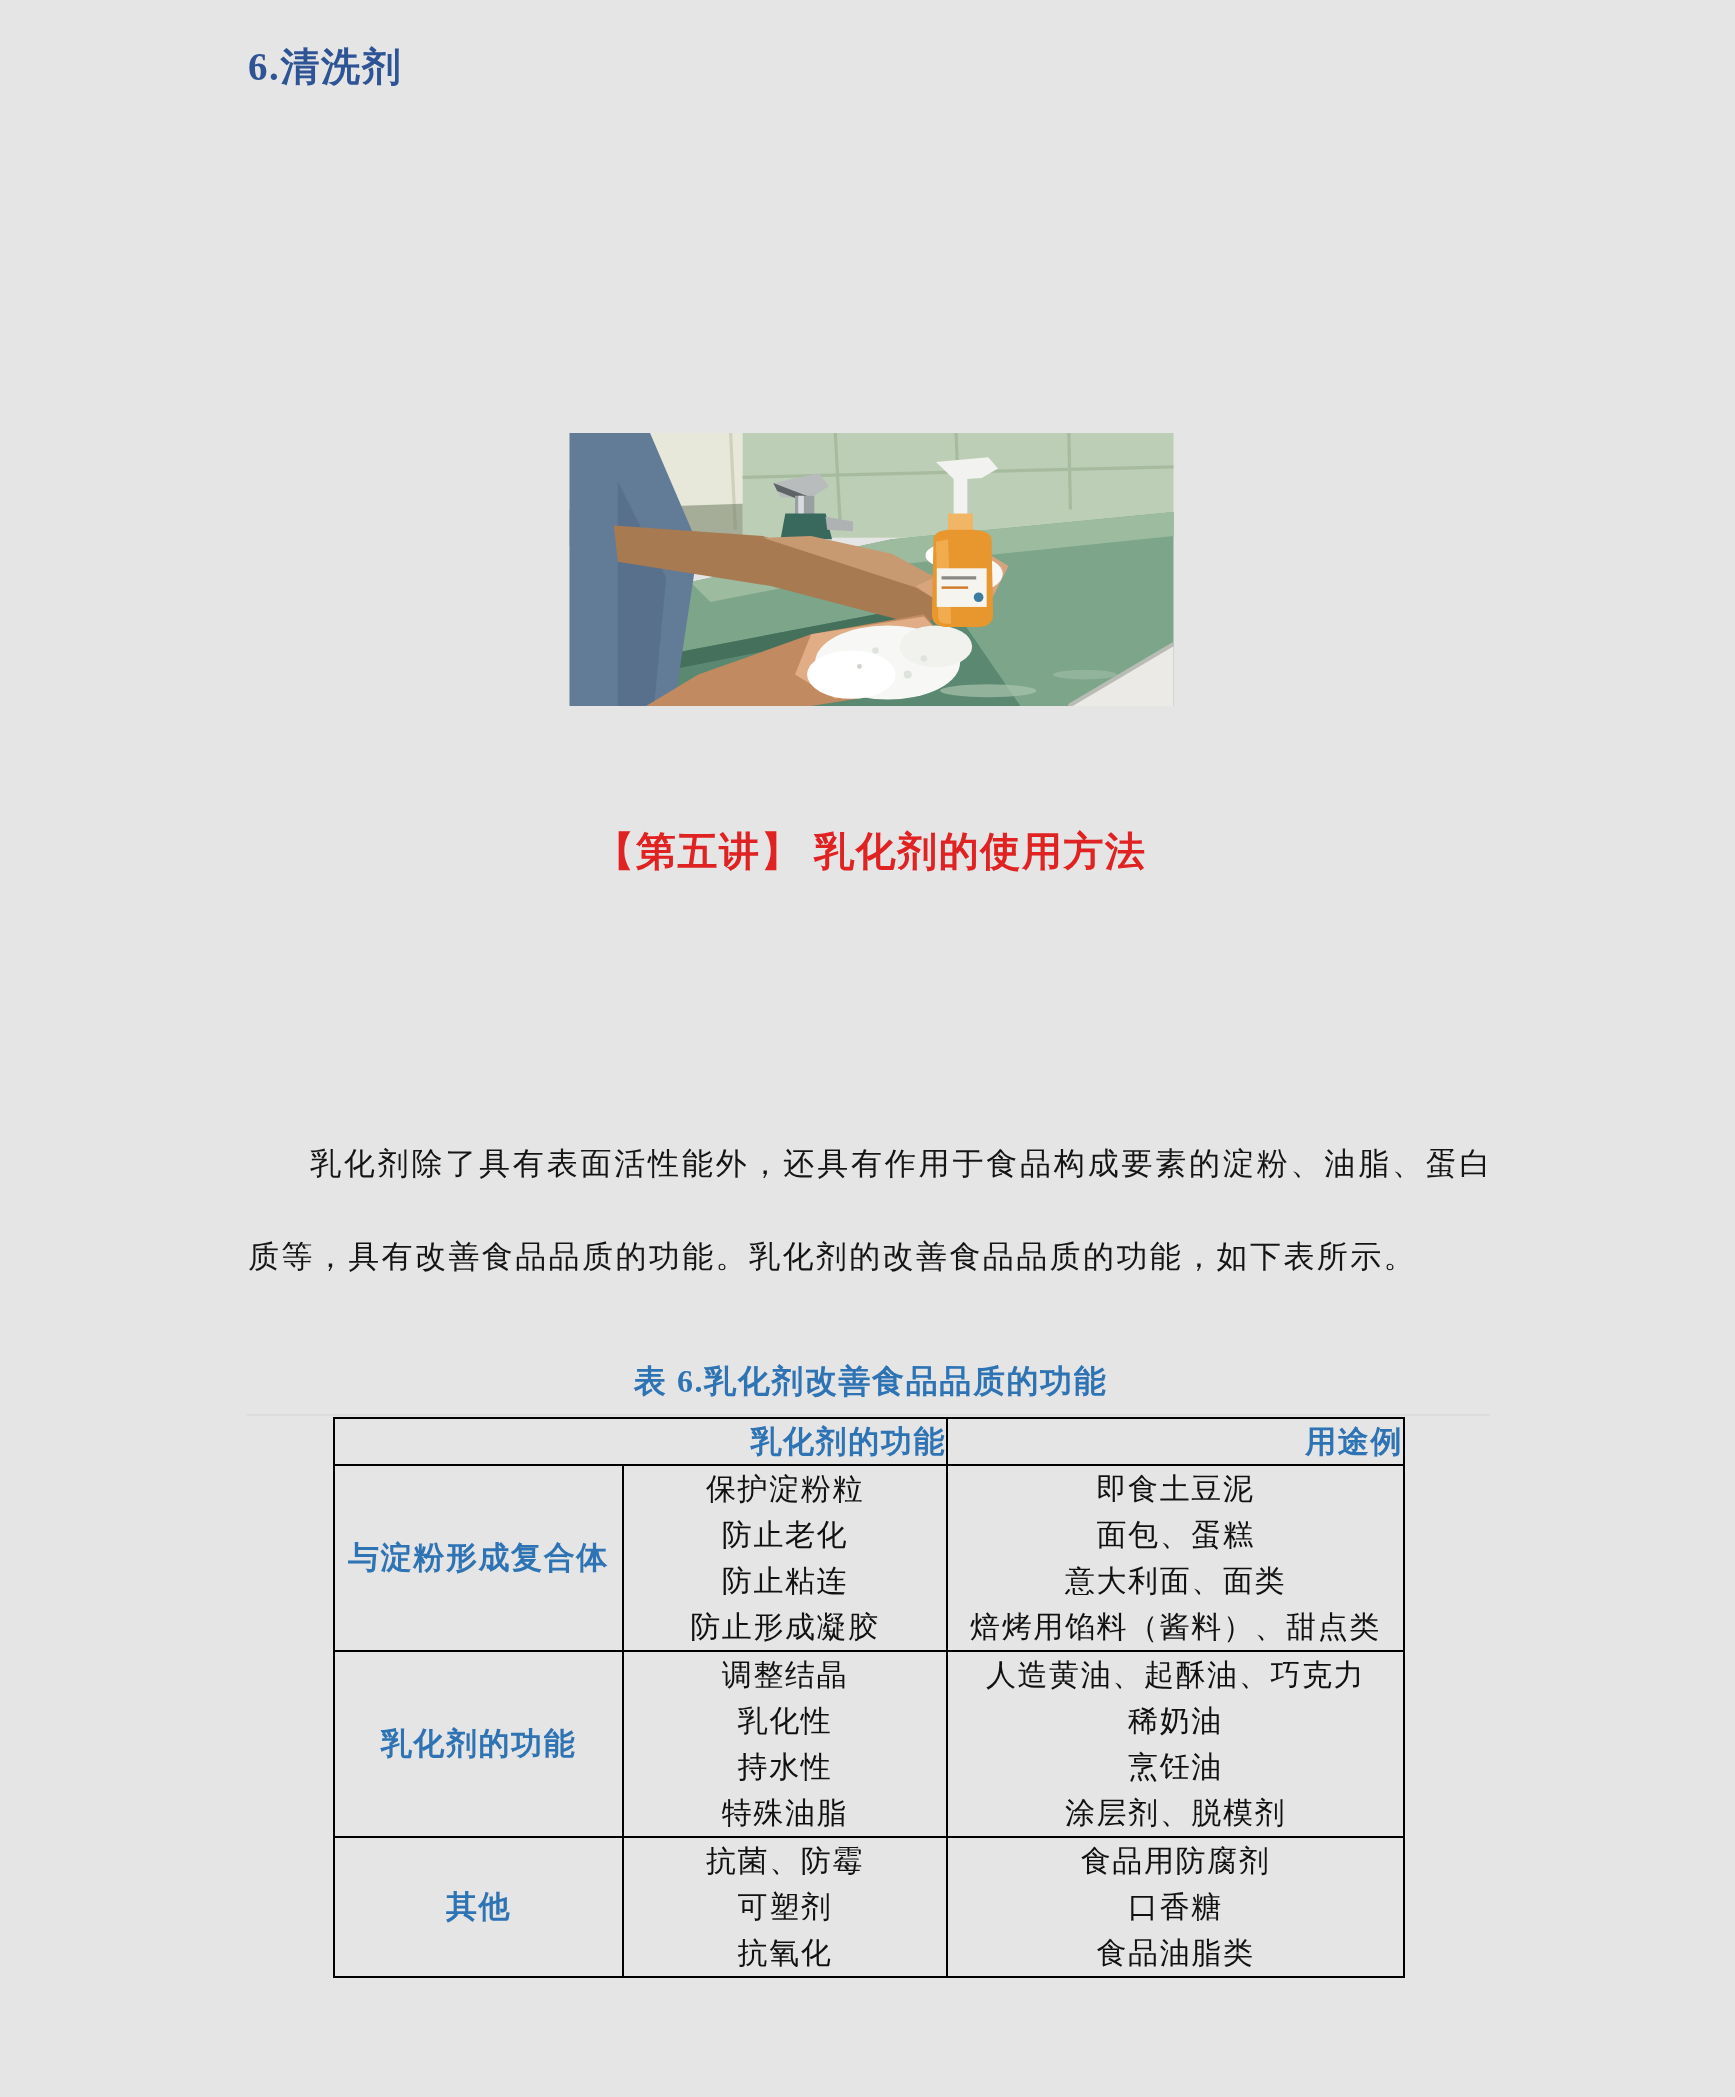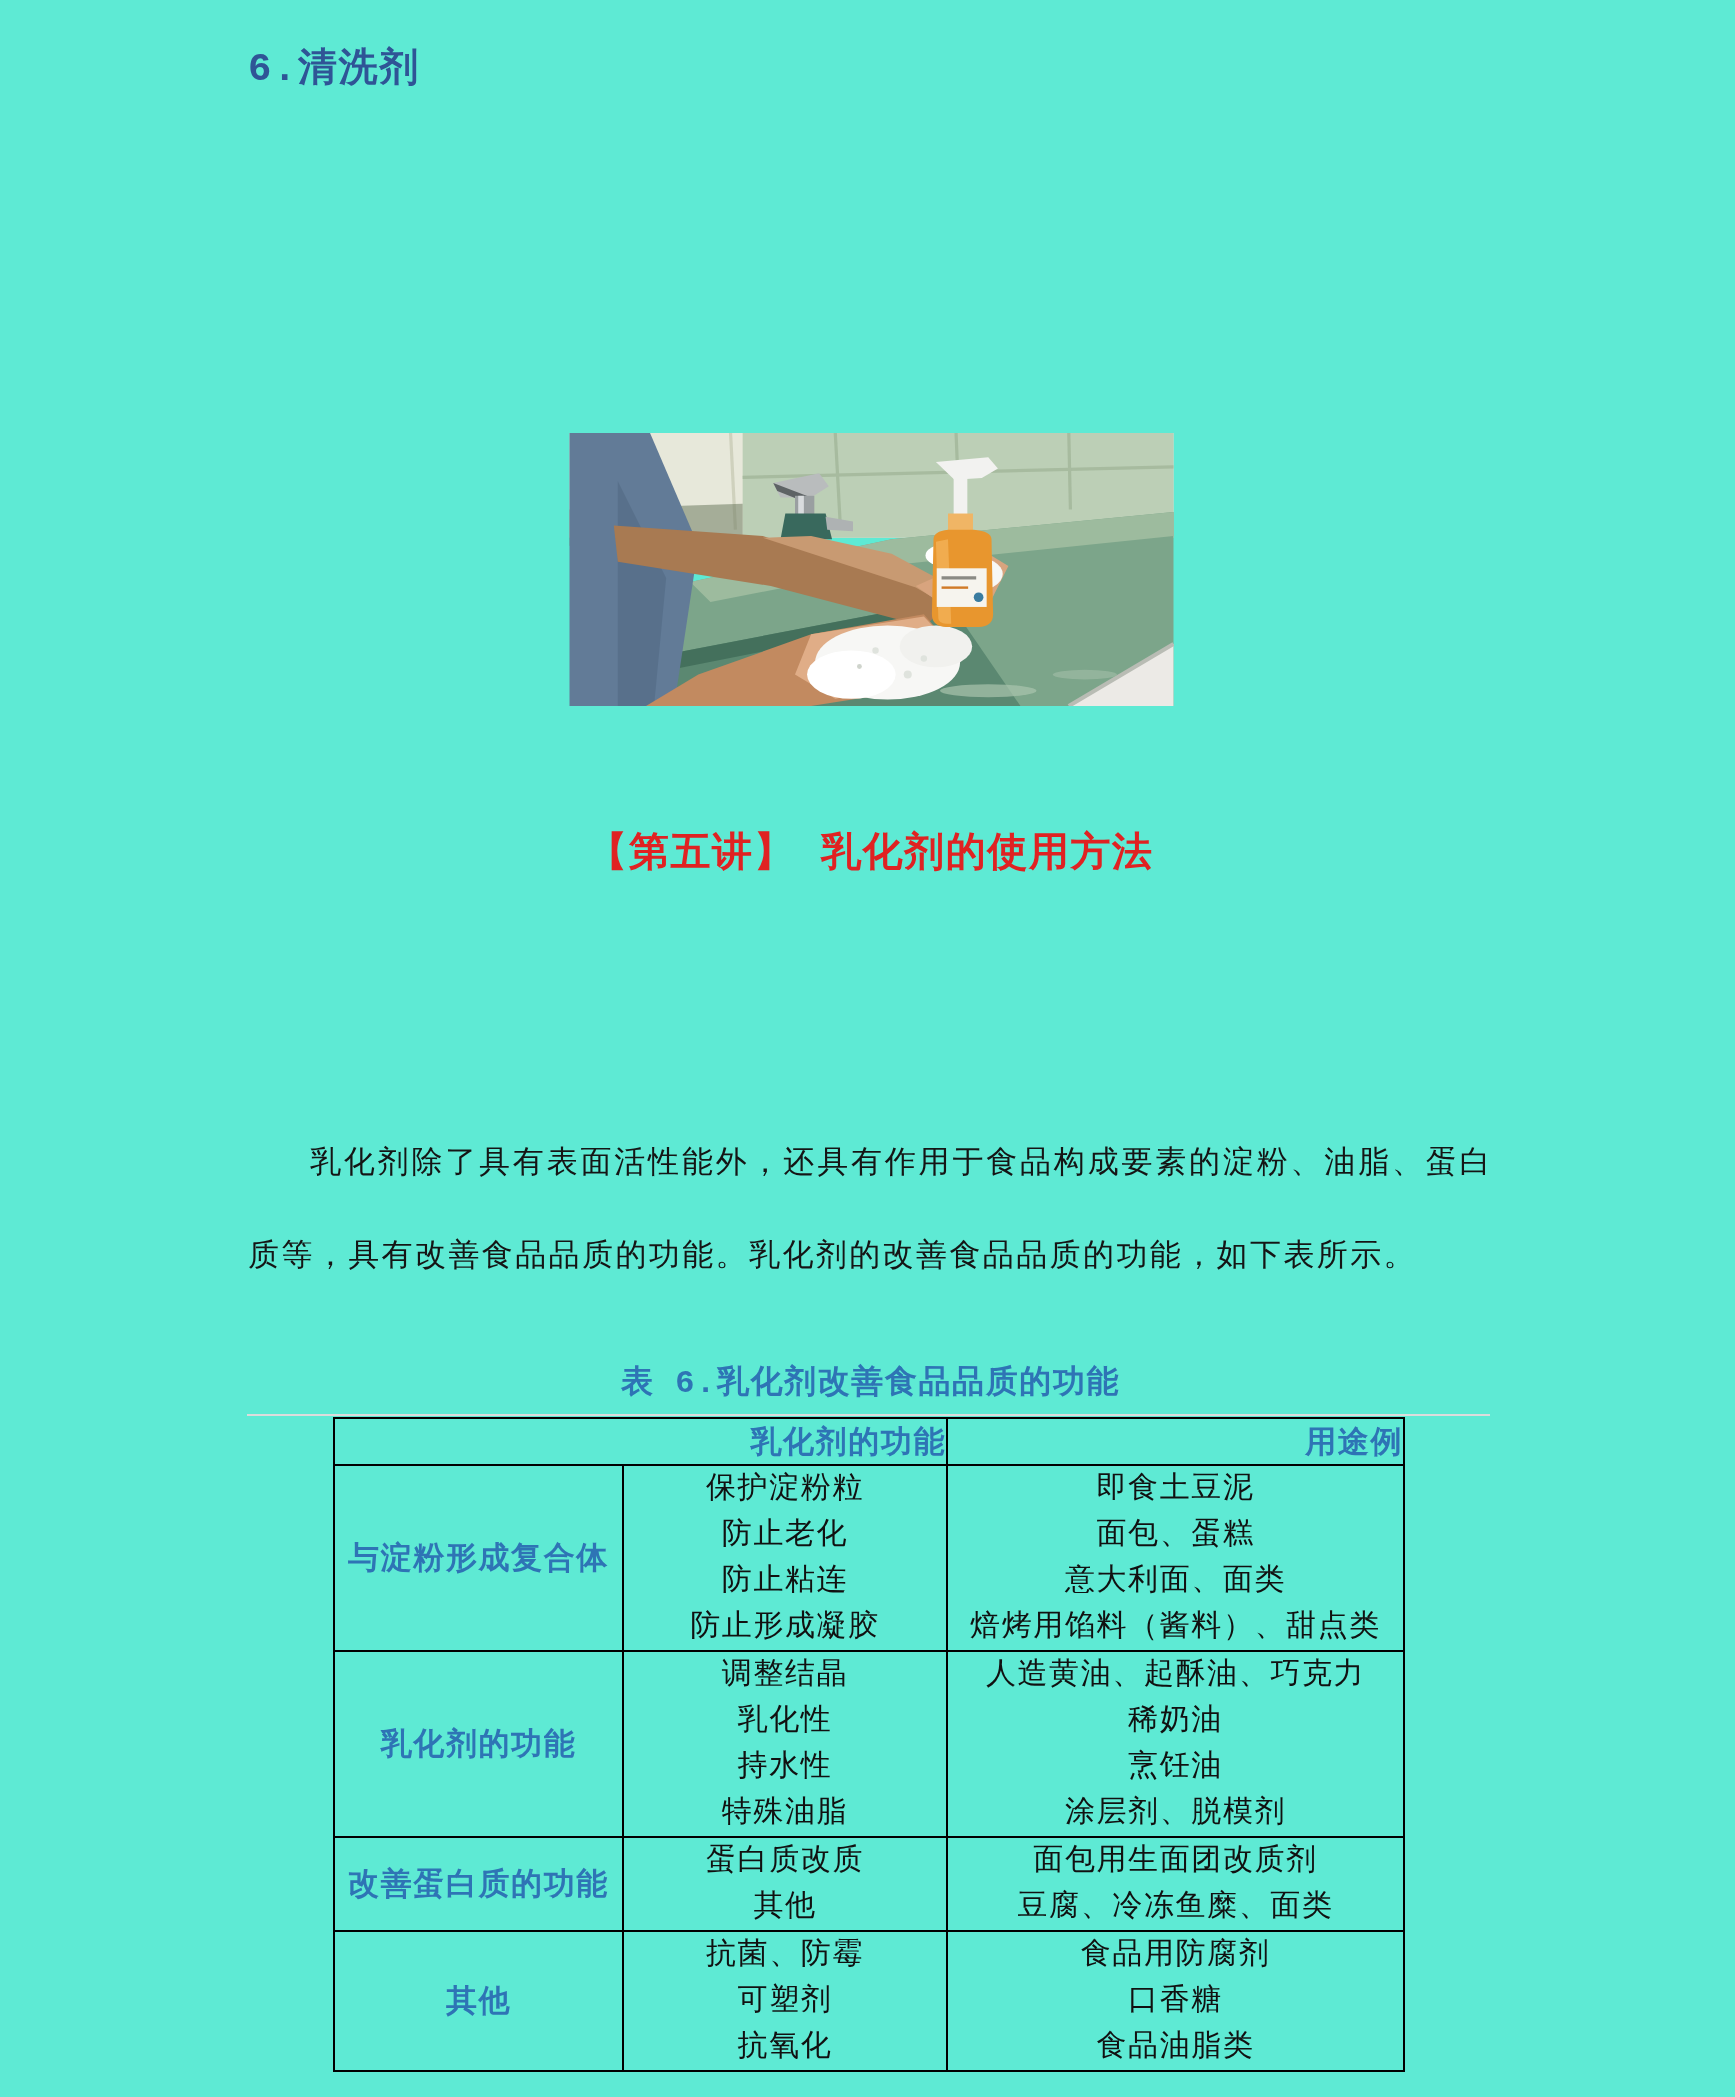--- a/index.html
+++ b/index.html
@@ -1,20 +1,20 @@
 <!DOCTYPE html>
 <html style="font-size:13px"><head>
 <meta charset="utf-8">
 <style>
   html,body{margin:0;padding:0;background:#ffffff;}
   .page{
     position:relative;
     width:1735px;height:2097px;
-    background:#5eead4;
-    font-family:Liberation Mono, monospace;
+    background:#e5e5e5;
+    font-family:Liberation Serif, serif;
     color:#1c1c1c;
     overflow:hidden;
   }
   .h1{
     position:absolute;left:248px;top:40px;
     font-size:39px;font-weight:bold;color:#2F5496;
     letter-spacing:1.6px;
   }
   .para{
     position:absolute;left:248px;width:1245px;
@@ -189,31 +189,20 @@
           <div class="cl">持水性</div>
           <div class="cl">特殊油脂</div>
         </td>
         <td class="lines">
           <div class="cl">人造黄油、起酥油、巧克力</div>
           <div class="cl">稀奶油</div>
           <div class="cl">烹饪油</div>
           <div class="cl">涂层剂、脱模剂</div>
         </td>
       </tr>
-      <tr class="r2l">
-        <td class="cat">改善蛋白质的功能</td>
-        <td class="lines">
-          <div class="cl">蛋白质改质</div>
-          <div class="cl">其他</div>
-        </td>
-        <td class="lines">
-          <div class="cl">面包用生面团改质剂</div>
-          <div class="cl">豆腐、冷冻鱼糜、面类</div>
-        </td>
-      </tr>
       <tr class="r3l">
         <td class="cat">其他</td>
         <td class="lines">
           <div class="cl">抗菌、防霉</div>
           <div class="cl">可塑剂</div>
           <div class="cl">抗氧化</div>
         </td>
         <td class="lines">
           <div class="cl">食品用防腐剂</div>
           <div class="cl">口香糖</div>

